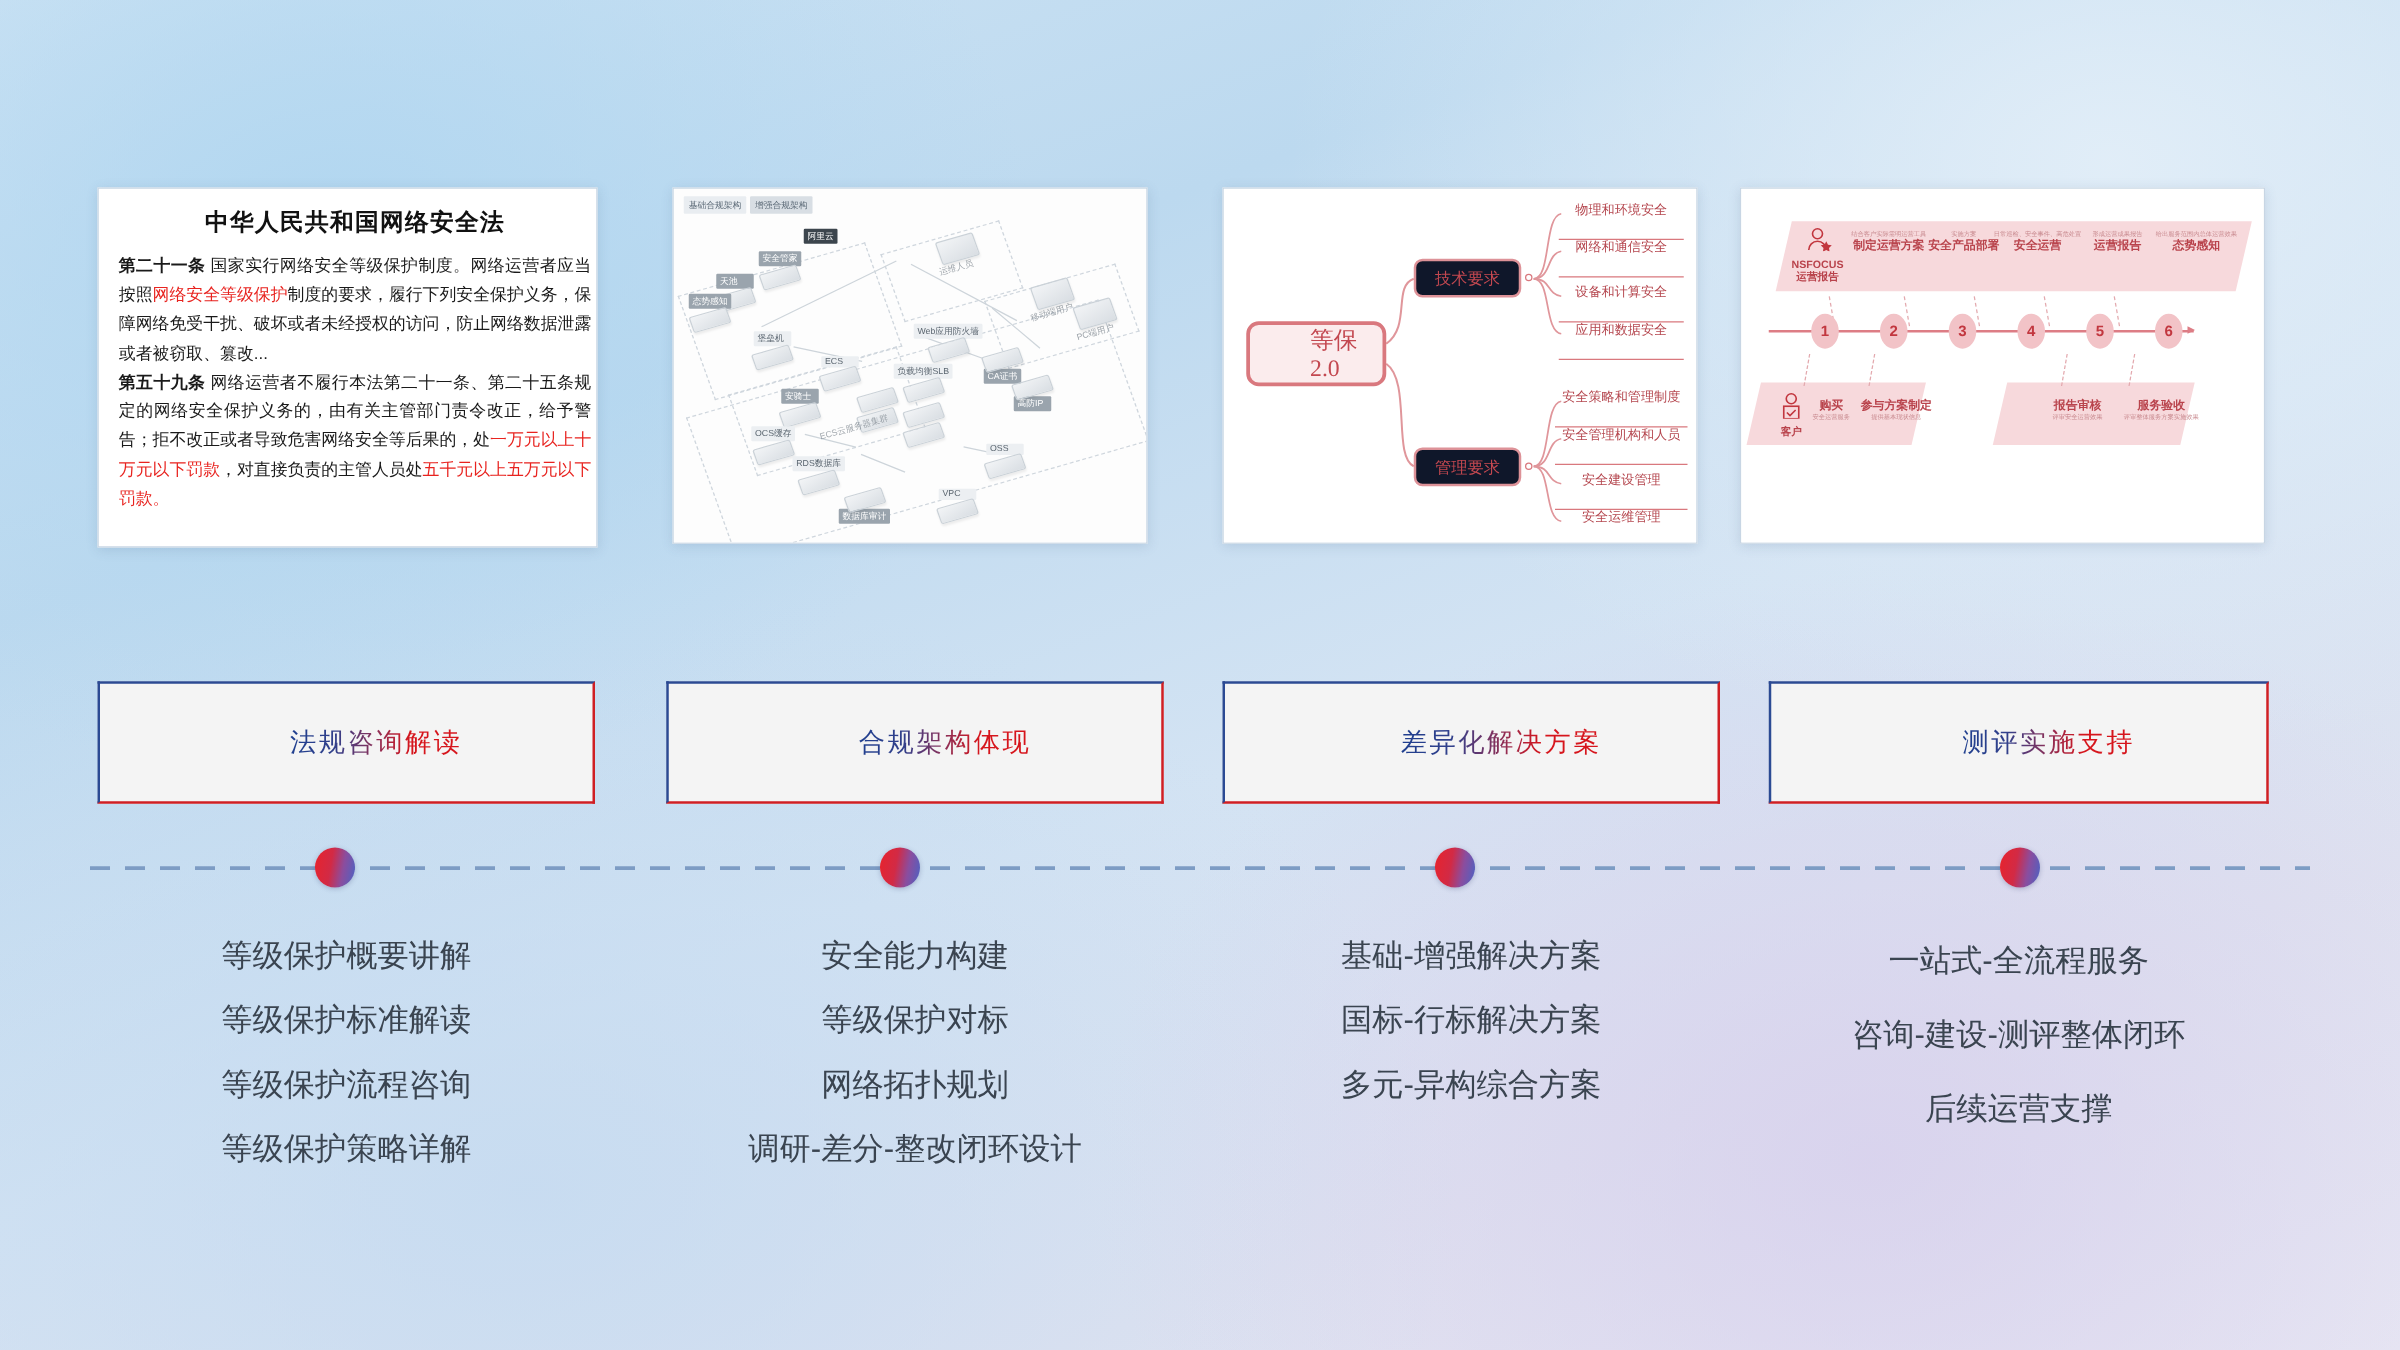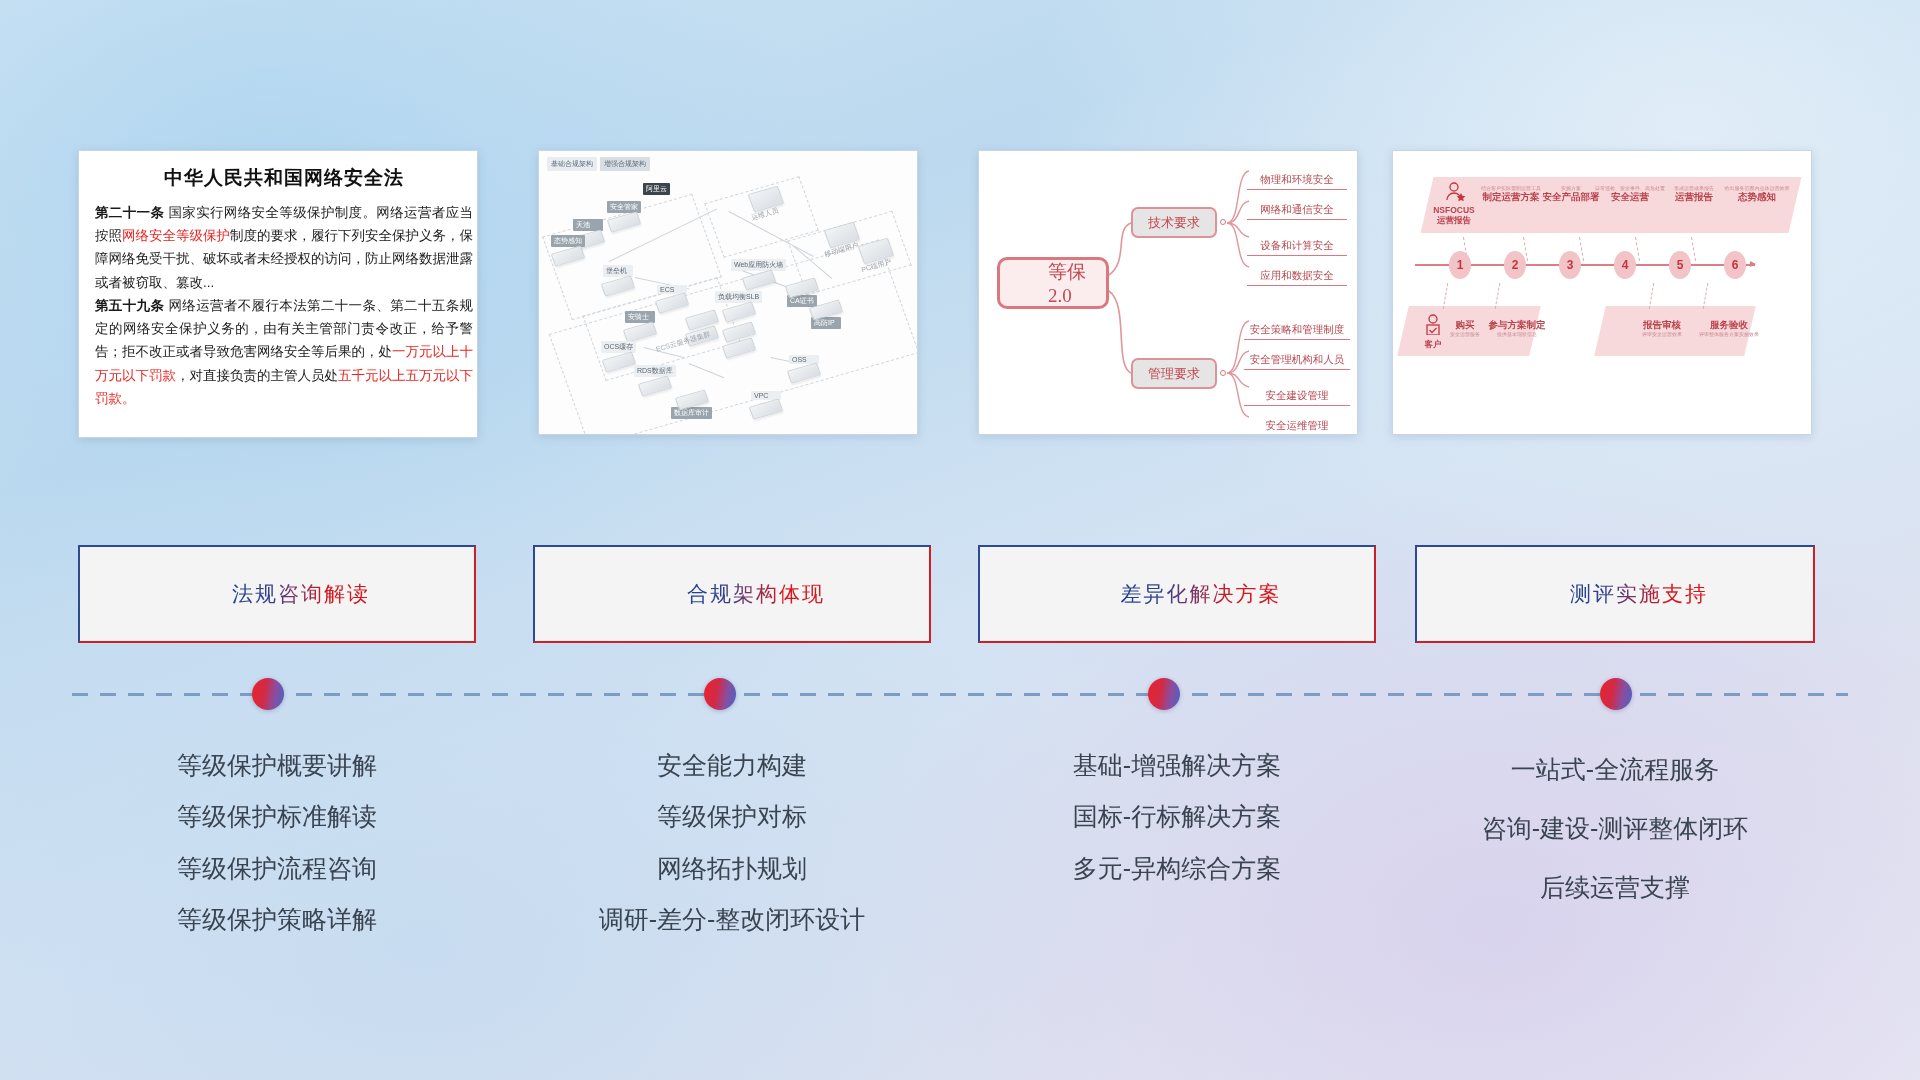--- a/index.html
+++ b/index.html
@@ -58,30 +58,30 @@
   
   .mind { position:relative; width:100%; height:100%; background:#fff; }
   .m-root {
     position:absolute; left:18px; top:106px; width:112px; height:52px;
     border:3px solid #d9787e; border-radius:10px; background:#fbeced;
     display:flex; align-items:center; justify-content:center;
     font-size:19px; color:#c34850; font-family:"Liberation Serif",serif;padding-left:48px;
   }
   .m-mid {
     position:absolute; width:86px; height:31px;
-    border:2px solid #dd9298; border-radius:7px; background:#e5e5e5;
+    border:2px solid #dd9298; border-radius:7px; background:#0f172a;
     display:flex; align-items:center; justify-content:center;
     font-size:13px; color:#c34850; font-family:"Liberation Serif",serif;
   }
   .m-mid.tech { left:152px; top:56px; }
   .m-mid.mgmt { left:152px; top:207px; }
   .m-leaf {
     position:absolute; font-size:10.5px; color:#b5474f;
     font-family:"Liberation Serif",serif; white-space:nowrap;
-    padding-bottom:2px; border-bottom:1.6px solid #d9787e; text-align:center;margin-top:12px;
+    padding-bottom:16px; border-bottom:1.6px solid #d9787e; text-align:center;
   }
   .m-dot { position:absolute; width:6px; height:6px; border:1px solid #d9787e; border-radius:50%; background:#fff; }
 
   
   .nsf { position:relative; width:100%; height:100%; background:#fff; }
   .band {
     position:absolute; background:#f7d9dc; height:56px;
   }
   .band.top { left:34px; top:26px; right:16px; transform:skewX(-13deg); }
   .band.bl  { left:10px; top:155px; width:132px; height:50px; transform:skewX(-13deg); }

